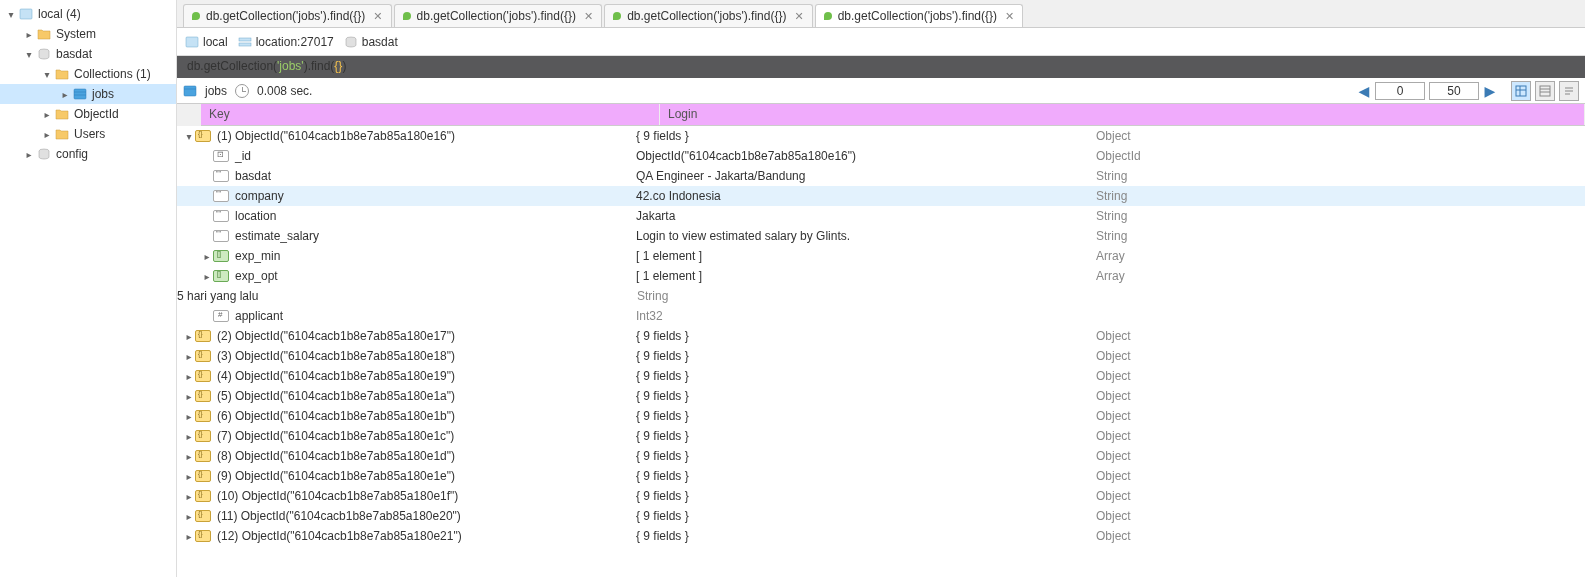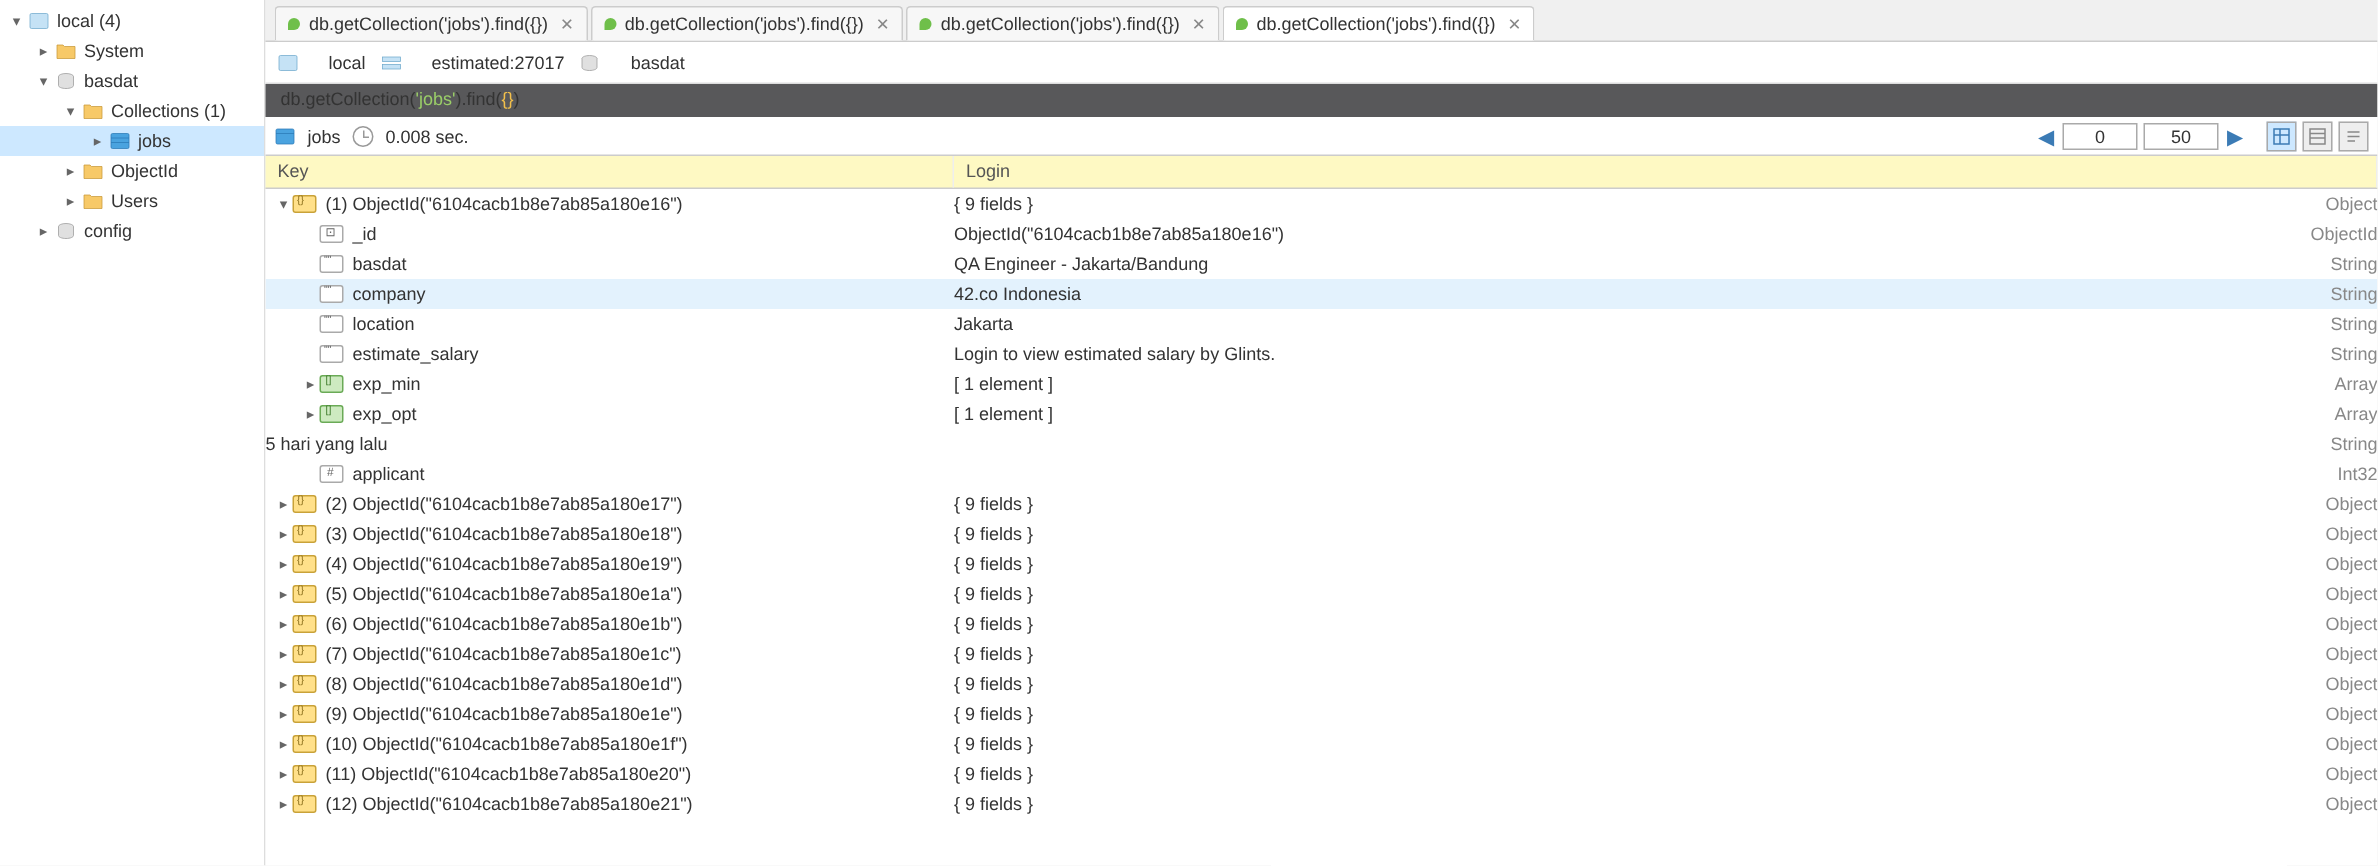--- a/index.html
+++ b/index.html
@@ -18,45 +18,45 @@
 
     
     .main { flex: 1; display: flex; flex-direction: column; }
     .tabbar { display: flex; background: #f0f0f0; height: 28px; border-bottom: 1px solid #ccc; padding-left: 6px; padding-top: 4px; }
     .tab { display: flex; align-items: center; padding: 0 8px; border: 1px solid #ccc; border-bottom: none; background: #f7f7f7; margin-right: 2px; border-radius: 3px 3px 0 0; cursor: pointer; }
     .tab.active { background: #fff; }
     .tab .leaf { width: 8px; height: 8px; background: #6fbf4a; border-radius: 50% 50% 50% 0; margin-right: 6px; flex:0 0 8px; }
     .tab .close { margin-left: 8px; color: #888; font-size: 11px; }
     
     .breadcrumb { display: flex; align-items: center; height: 28px; background: #fff; border-bottom: 1px solid #ddd; padding-left: 8px; gap: 10px; }
-    .bc-item { display: flex; align-items: center; gap: 20px; color: #444; }
+    .bc-item { display: flex; align-items: center; gap: 4px; color: #444; }
     .querybar { height: 22px; background: #58585a; color: #eee; font-family: "Consolas", monospace; padding: 3px 10px; font-size: 12px; }
     .querybar .par { color: #f3c04b; }
     .querybar .str { color: #9acd68; }
     
     .status-row { display: flex; align-items: center; height: 26px; background: #fff; border-bottom: 1px solid #ccc; padding: 0 6px; justify-content: space-between; }
     .status-left { display: flex; align-items: center; gap: 8px; }
     .status-right { display: flex; align-items: center; gap: 4px; }
     .pager-input { width: 50px; height: 18px; border: 1px solid #aaa; text-align: center; font-size: 12px; }
     .nav-arrow { width: 14px; text-align:center; color:#3b7bb5; cursor:pointer; font-size:14px; }
     .view-btn { width:20px; height:20px; border:1px solid #aaa; background:#eee; display:inline-flex; align-items:center; justify-content:center; cursor:pointer; }
     .view-btn.active { background:#cde8ff; }
     
-    .grid-header { display: flex; height: 22px; background: #fef9c3; border-bottom: 1px solid #ccc; }
+    .grid-header { display: flex; height: 22px; background: #f0abfc; border-bottom: 1px solid #ccc; margin-left: 24px; }
     .gh { padding: 3px 8px; border-right: 1px solid #eee; color: #555; }
     .gh.key { flex: 0 0 459px; }
     .gh.value { flex: 0 0 460px; }
     .gh.type { flex: 1; }
     
     .rows { flex:1; overflow-y: auto; background:#fff; }
     .row { display: flex; height: 20px; align-items: center; }
     .row.highlight { background: #e3f2fd; }
     .cell-key { flex: 0 0 459px; display: flex; align-items: center; }
     .cell-value { flex: 0 0 460px; color: #333; }
-    .cell-type { flex: 1; color: #888; text-align: right; }
+    .cell-type { flex: 1; color: #888; }
     .rk-arrow { width: 12px; display:inline-flex; justify-content:center; color:#666; font-size:10px; }
     .ic-obj { display:inline-block; width:16px; height:12px; background:#ffe08a; border:1px solid #c9a238; border-radius:2px; margin-right:6px; position:relative;}
     .ic-obj::after{content:"{}";font-size:7px;color:#8a6d1b;position:absolute;left:2px;top:-1px;}
     .ic-str { display:inline-block; width:16px; height:12px; background:#fff; border:1px solid #aaa; border-radius:2px; margin-right:6px; position:relative;}
     .ic-str::after{content:"\"\"";font-size:7px;color:#666;position:absolute;left:2px;top:-1px;}
     .ic-arr { display:inline-block; width:16px; height:12px; background:#cdeac0; border:1px solid #6aaa56; border-radius:2px; margin-right:6px; position:relative;}
     .ic-arr::after{content:"[]";font-size:7px;color:#3d7a2a;position:absolute;left:3px;top:-1px;}
     .ic-num { display:inline-block; width:16px; height:12px; background:#fff; border:1px solid #aaa; border-radius:2px; margin-right:6px; position:relative;}
     .ic-num::after{content:"#";font-size:8px;color:#666;position:absolute;left:4px;top:-1px;}
     .ic-id { display:inline-block; width:16px; height:12px; background:#fff; border:1px solid #aaa; border-radius:2px; margin-right:6px; position:relative;}
@@ -179,21 +179,21 @@
       <svg width="14" height="14">
           <rect class="svg-host" x="1" y="2" width="12" height="10" rx="1"></rect>
         </svg>
       <span>local</span>
     </div>
     <div class="bc-item">
       <svg width="14" height="14">
           <rect class="svg-host" x="1" y="3" width="12" height="3"></rect>
           <rect class="svg-host" x="1" y="8" width="12" height="3"></rect>
         </svg>
-      <span>estimated:27017</span>
+      <span>location:27017</span>
     </div>
     <div class="bc-item">
       <svg width="14" height="14">
           <ellipse class="svg-db" cx="7" cy="4" rx="5" ry="2"></ellipse>
           <path class="svg-db" d="M2 4v6c0 1.1 2.2 2 5 2s5-.9 5-2V4" fill="none"></path>
         </svg>
       <span>basdat</span>
     </div>
   </div>
 

